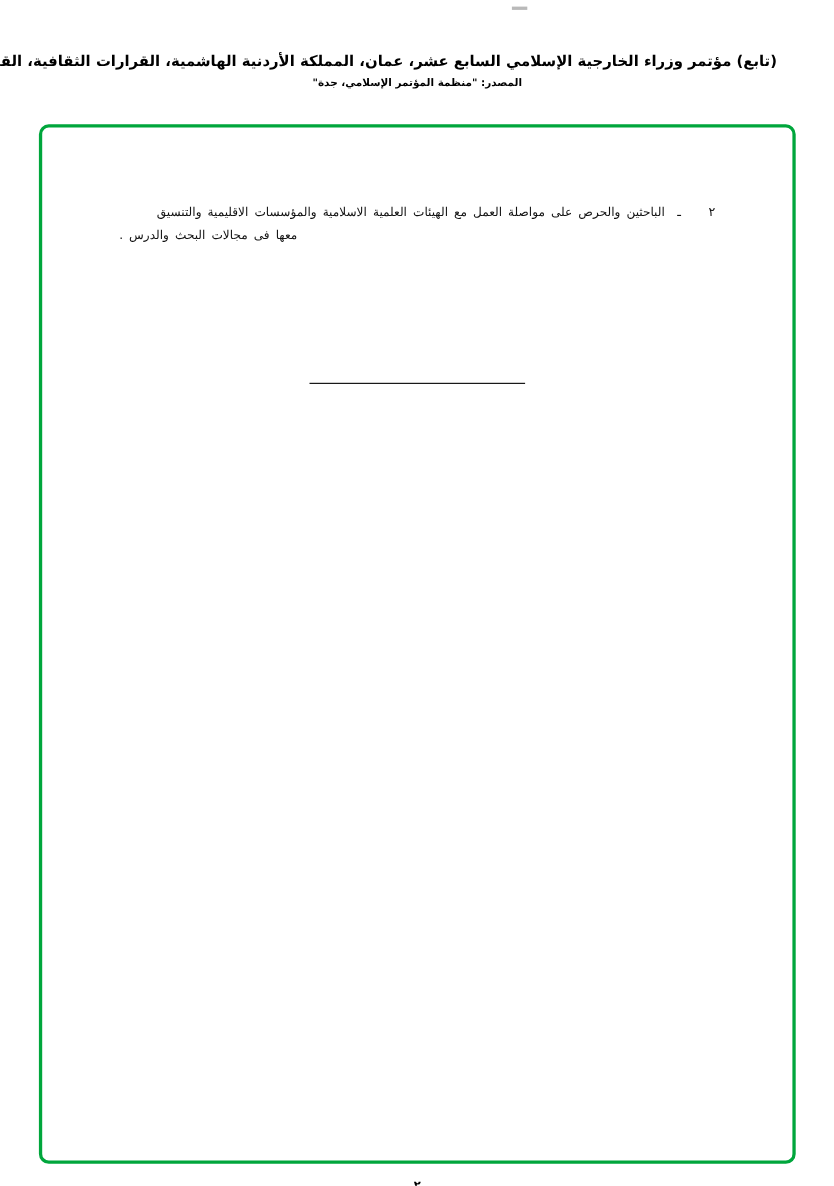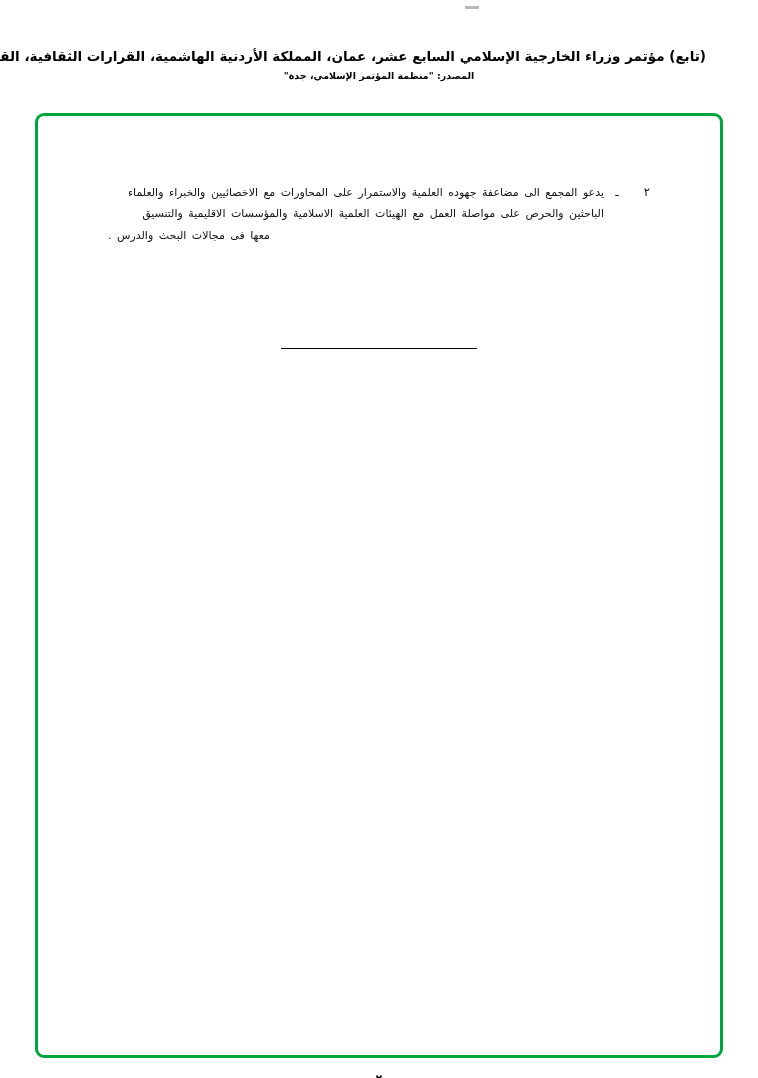--- a/index.html
+++ b/index.html
@@ -154,21 +154,20 @@
     <div class="header-source">المصدر:  "منظمة المؤتمر الإسلامي، جدة"</div>
   </div>
 
   <div class="frame">
 
     <div class="clause">
       <div class="clause-row">
         <div class="clause-num">٢</div>
         <div class="clause-dash">ـ</div>
         <div class="clause-body">
-          <div class="clause-line l1">يدعو المجمع الى مضاعفة جهوده العلمية والاستمرار على المحاورات مع الاخصائيين والخبراء والعلماء</div>
           <div class="clause-line l2">الباحثين  والحرص على مواصلة العمل  مع الهيئات العلمية الاسلامية والمؤسسات الاقليمية والتنسيق</div>
           <div class="clause-line l3">معها  فى مجالات البحث والدرس .</div>
         </div>
       </div>
     </div>
 
     <div class="divider">
       <div class="divider-line"></div>
     </div>
 

